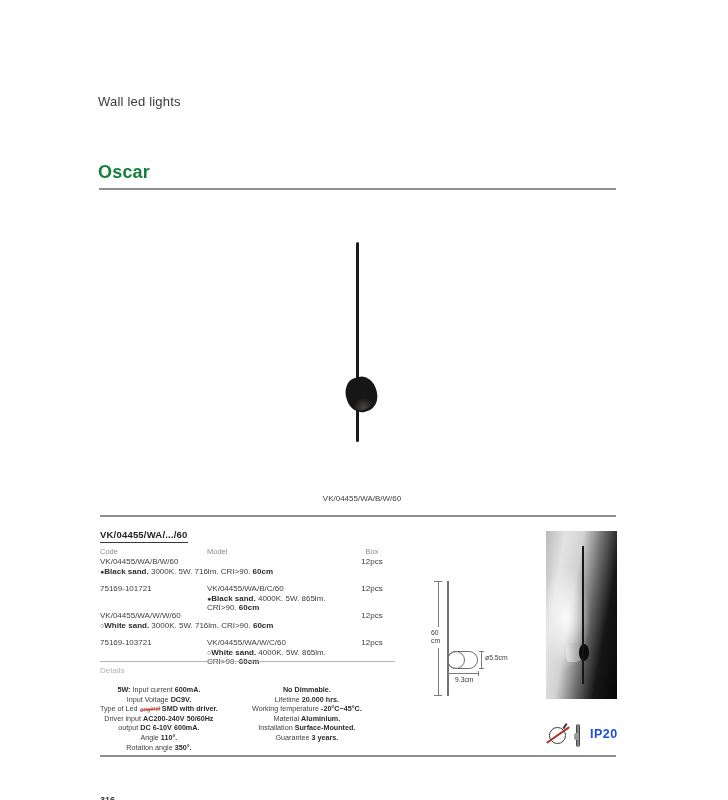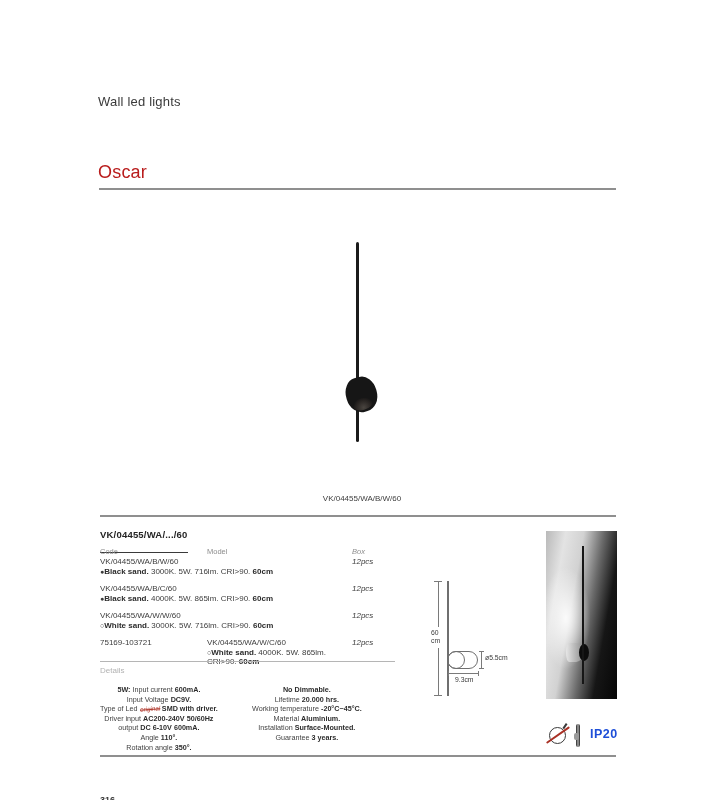--- a/index.html
+++ b/index.html
@@ -10,41 +10,41 @@
     font-family:"Liberation Sans", sans-serif;
     color:#3c3c3c;
     overflow:hidden;
     margin-top:44px;
   }
   .abs{position:absolute;}
   .rule{background:#8f8f8f;height:2px;}
   .thinrule{background:#b5b5b5;height:1px;}
 
   .category{left:98px;top:50px;font-size:13px;color:#3a3a3a;letter-spacing:.2px;}
-  .title{left:98px;top:118px;font-size:18px;font-weight:400;color:#b91c1c;letter-spacing:.2px;}
+  .title{left:98px;top:118px;font-size:18px;font-weight:700;color:#15803d;letter-spacing:.2px;}
 
   
   .hero-rod{left:356px;top:198px;width:2.5px;height:200px;background:#1b1b1b;border-radius:2px;}
   .hero-cyl{left:346px;top:333px;width:31px;height:35px;background:#161616;
     border-radius:42% 42% 46% 46%/48%;transform:rotate(-16deg);}
   .hero-cyl .face{position:absolute;left:4px;bottom:2px;width:20px;height:12px;
     background:radial-gradient(ellipse at 50% 80%, #4a4540 0%, #262220 55%, rgba(0,0,0,0) 75%);
     border-radius:50%;}
   .caption{left:312px;top:450px;width:100px;text-align:center;font-size:8px;color:#3d3d3d;}
 
   .family-heading{left:100px;top:485px;font-size:9.5px;font-weight:700;color:#242424;
-    border-bottom:1px solid #3a3a3a;padding-bottom:12px;letter-spacing:.2px;}
+    border-bottom:1px solid #3a3a3a;padding-bottom:2px;letter-spacing:.2px;}
 
   
   .spec-table{left:100px;top:503px;width:292px;font-size:8px;}
   .t-header{display:flex;color:#8d8d8d;font-size:7.5px;}
   .t-row{position:absolute;left:0;width:292px;display:flex;}
   .c-code{width:107px;}
   .c-model{flex:1;}
-  .c-box{width:40px;text-align:left;font-style:italic;}
+  .c-box{width:40px;text-align:center;}
   .spec-line{display:block;margin-top:1px;color:#3c3c3c;}
   .b{font-weight:700;color:#2c2c2c;}
   .bullet{font-size:7px;}
 
   
   .details-label{left:100px;top:622px;font-size:8px;color:#b2b2b2;}
   .dcol{font-size:7.2px;line-height:9.6px;color:#3f3f3f;}
   .dcol div{white-space:nowrap;text-align:center;}
   .scribble{color:#b0392e;font-style:italic;font-size:6.3px;text-decoration:line-through;
     display:inline-block;transform:rotate(-4deg);}
@@ -110,20 +110,21 @@
 
     <div class="t-row" style="top:10px;">
       <span class="c-model">
         <span>VK/04455/WA/B/W/60</span>
         <span class="spec-line"><span class="bullet">●</span><span class="b">Black sand.</span><span> 3000K. 5W. 716lm. CRI&gt;90. </span><span class="b">60cm</span></span>
       </span>
       <span class="c-box">12pcs</span>
     </div>
 
     <div class="t-row" style="top:37px;">
+      <span class="c-code">75169-101721</span>
       <span class="c-model">
         <span>VK/04455/WA/B/C/60</span>
         <span class="spec-line"><span class="bullet">●</span><span class="b">Black sand.</span><span> 4000K. 5W. 865lm. CRI&gt;90. </span><span class="b">60cm</span></span>
       </span>
       <span class="c-box">12pcs</span>
     </div>
 
     <div class="t-row" style="top:64px;">
       <span class="c-model">
         <span>VK/04455/WA/W/W/60</span>

